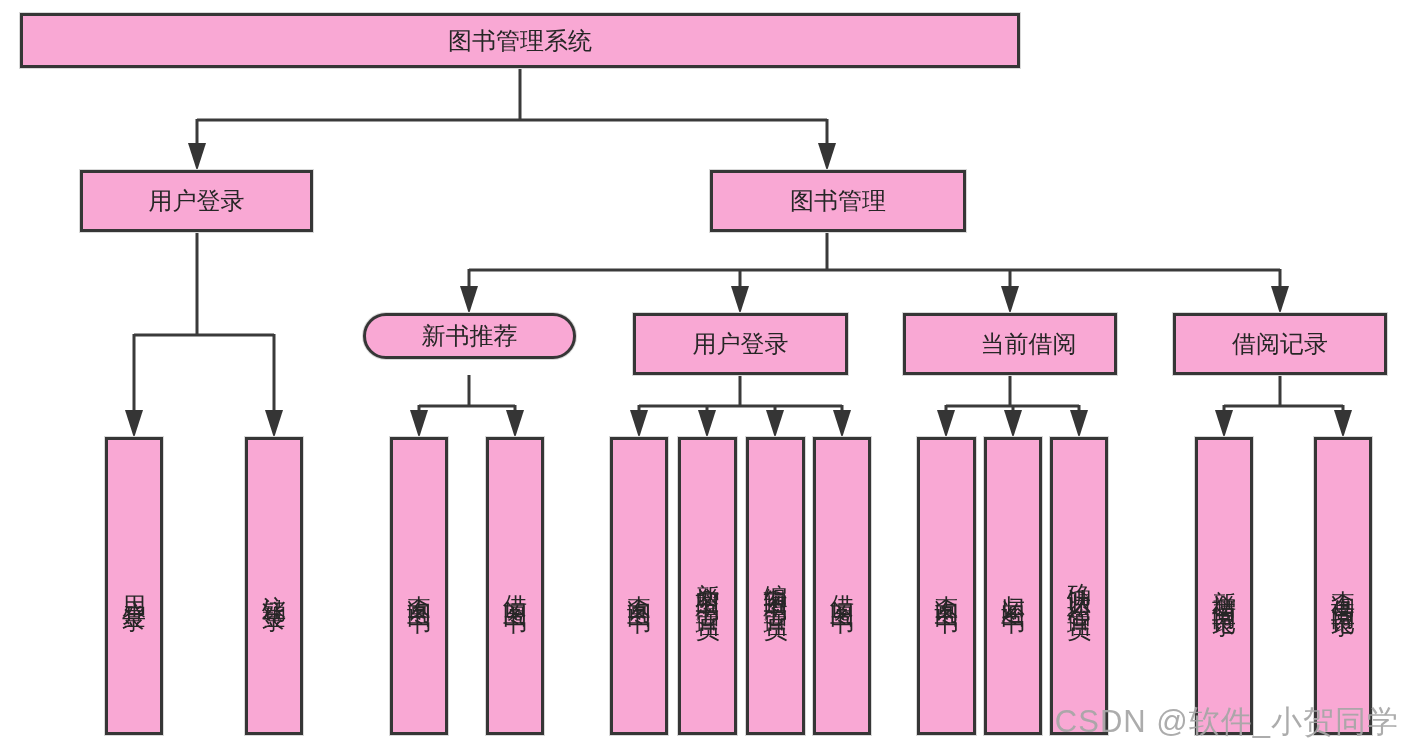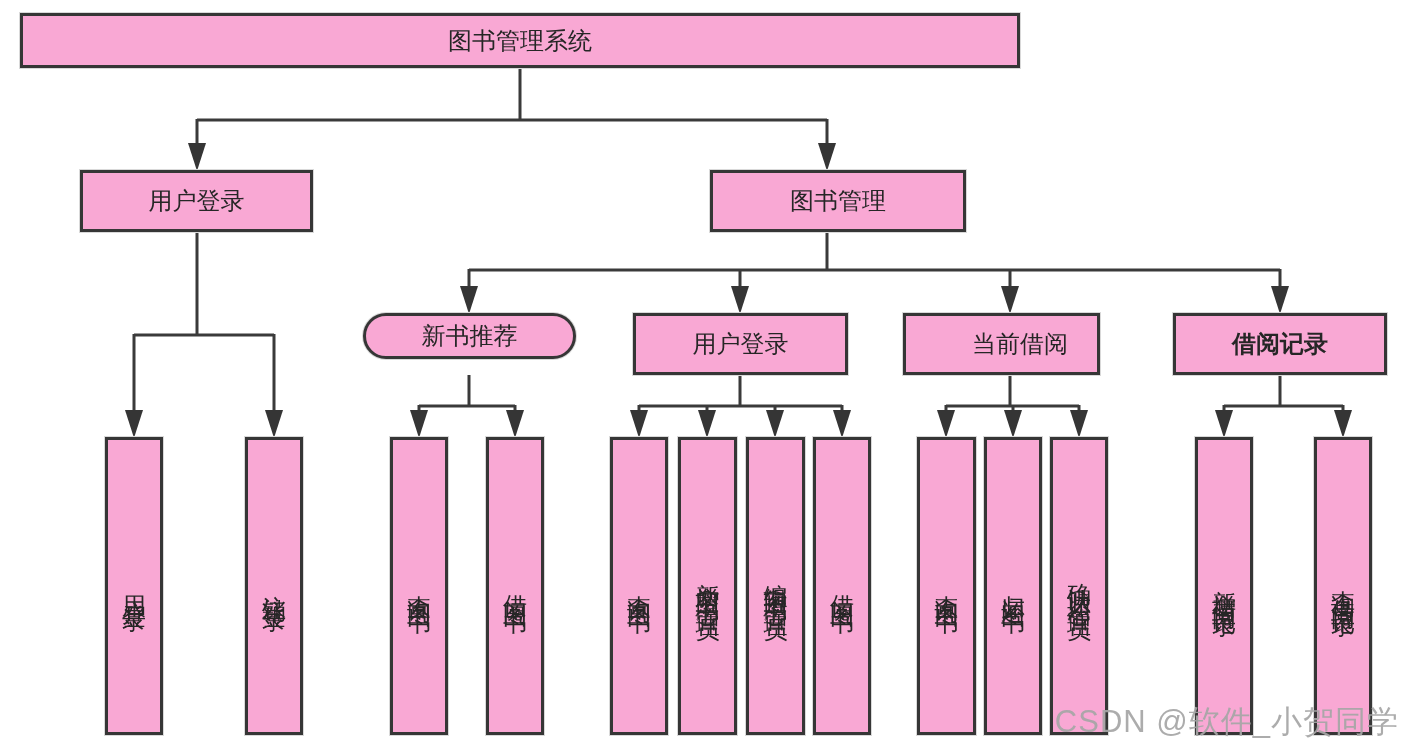--- a/index.html
+++ b/index.html
@@ -45,22 +45,22 @@
     letter-spacing: 5px;
     white-space: normal;
     max-height: 284px;
   }
   
   .b-root  { left: 20px;  top: 13px;  width: 1000px; height: 55px; }
   .b-login { left: 80px;  top: 170px; width: 233px;  height: 62px; }
   .b-mgmt  { left: 710px; top: 170px; width: 256px;  height: 62px; }
   .b-newbook { left: 363px;  top: 313px; width: 213px; height: 46px; border-radius: 24px; }
   .b-borrow  { left: 633px;  top: 313px; width: 215px; height: 62px; }
-  .b-current { left: 903px;  top: 313px; width: 197px; height: 62px; padding-left: 37px; }
-  .b-records { left: 1173px; top: 313px; width: 214px; height: 62px; font-weight: bold; }
+  .b-current { left: 903px;  top: 313px; width: 214px; height: 62px; padding-left: 37px; }
+  .b-records { left: 1173px; top: 313px; width: 214px; height: 62px; }
   
   .leaf { top: 437px; height: 298px; width: 58px; }
   .l1  { left: 105px;  }
   .l2  { left: 245px;  }
   .l3  { left: 390px;  }
   .l4  { left: 486px;  }
   .l5  { left: 610px;  }
   .l6  { left: 678px;  width: 59px; }
   .l7  { left: 746px;  width: 59px; }
   .l8  { left: 813px;  }

